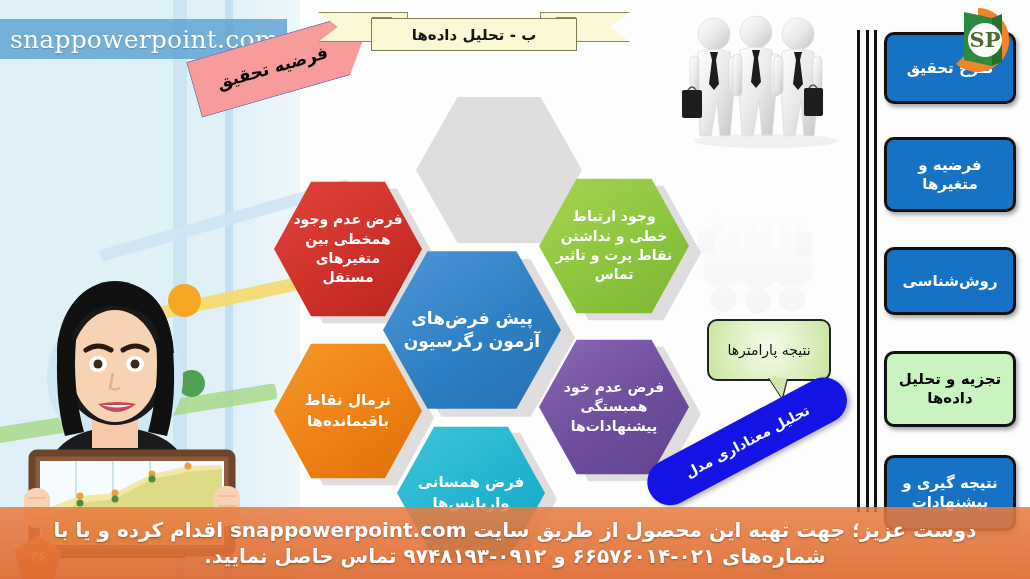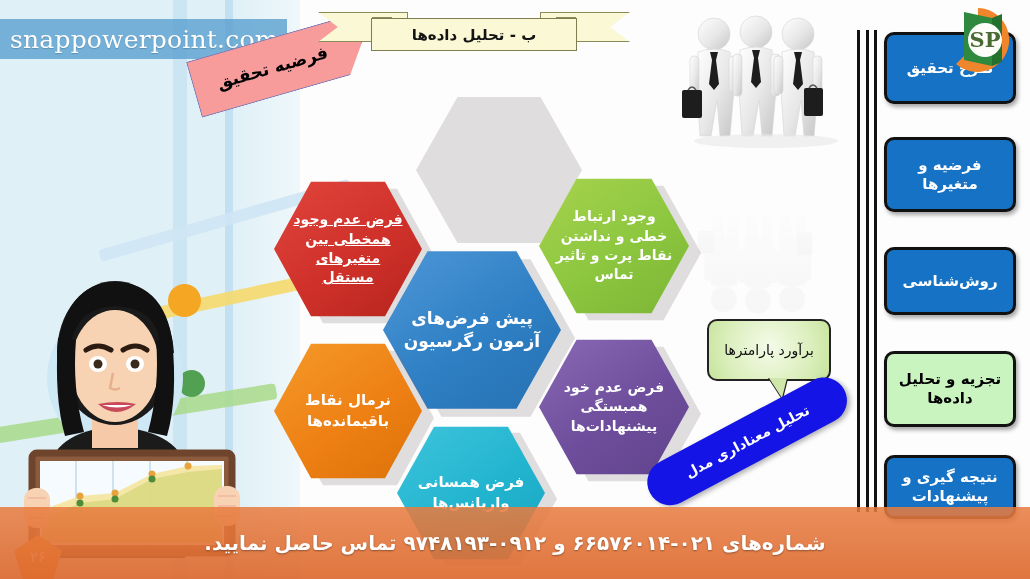--- a/index.html
+++ b/index.html
@@ -118,21 +118,21 @@
     padding: 4px 14px;
   }
   .hex .label { display: block; }
   .hex-shadow {
     position: absolute;
     clip-path: polygon(25% 2%, 75% 2%, 100% 50%, 75% 98%, 25% 98%, 0 50%);
     background: rgba(120,110,110,.22);
   }
 
   .hex-red    { background: linear-gradient(145deg,#e0453c 0%, #c82a22 55%, #b0231c 100%); }
-  .hex-red2   { background: linear-gradient(145deg,#e0453c 0%, #cf312a 55%, #b5241d 100%); text-decoration: underline; }
+  .hex-red2   { background: linear-gradient(145deg,#e0453c 0%, #cf312a 55%, #b5241d 100%); }
   .hex-green  { background: linear-gradient(145deg,#a8d34f 0%, #8cc63f 55%, #7cb534 100%); }
   .hex-blue   { background: linear-gradient(145deg,#4f97d8 0%, #2e7fc4 55%, #2670b1 100%); }
   .hex-orange { background: linear-gradient(145deg,#f59a2a 0%, #ee8014 55%, #dc7209 100%); }
   .hex-purple { background: linear-gradient(145deg,#8a6ab5 0%, #6e4e9c 55%, #60428c 100%); }
   .hex-cyan   { background: linear-gradient(145deg,#3fc4db 0%, #21b4cf 55%, #1aa3bd 100%); }
 
   
   .people { position: absolute; left: 676px; top: 8px; width: 180px; height: 160px; }
   .people-reflect {
     position: absolute; left: 676px; top: 190px; width: 180px; height: 130px;
@@ -420,21 +420,21 @@
   <div class="hex hex-orange" style="left:274px;top:341px;width:148px;height:140px;font-size:15px;">
     <span class="label">نرمال نقاط باقیمانده‌ها</span>
   </div>
 
   <div class="hex-shadow" style="left:409px;top:430px;width:148px;height:138px;"></div>
   <div class="hex hex-cyan" style="left:397px;top:424px;width:148px;height:138px;font-size:15px;">
     <span class="label">فرض همسانی واریانس‌ها</span>
   </div>
 
   <div class="callout">
-    <span>برآورد پارامترها</span>
+    <span>نتیجه پارامترها</span>
     <div class="tip"></div>
   </div>
 
   <div class="bluebar">
     <span>تحلیل معناداری مدل</span>
   </div>
 
   <div class="vline" style="left:857px;"></div>
   <div class="vline" style="left:866px;"></div>
   <div class="vline" style="left:874px;"></div>
@@ -444,35 +444,36 @@
   </div>
   <div class="side-item side-blue" style="top:137px;height:75px;">
     <span>فرضیه و متغیرها</span>
   </div>
   <div class="side-item side-blue" style="top:247px;height:68px;">
     <span>روش‌شناسی</span>
   </div>
   <div class="side-item side-green" style="top:351px;height:76px;">
     <span>تجزیه و تحلیل داده‌ها</span>
   </div>
-  <div class="side-item side-blue" style="top:455px;height:64px;">
+  <div class="side-item side-blue" style="top:455px;height:76px;">
     <span>نتیجه گیری و پیشنهادات</span>
   </div>
 
   <div class="logo">
     <svg viewBox="0 0 76 76" width="76" height="76">
       <path d="M38 6 A32 32 0 1 1 16 62 L26 52 A19 19 0 1 0 38 19 Z" fill="#f0862b"></path>
       <path d="M24 10 L52 16 L52 64 L24 58 Z" fill="#2f8a3f"></path>
       <path d="M52 16 L62 12 L62 60 L52 64 Z" fill="#24702f"></path>
       <circle cx="45" cy="38" r="17" fill="#fdfdfa"></circle>
       <text x="45" y="45" font-family="DejaVu Serif, Liberation Serif, serif" font-size="21" font-weight="bold" text-anchor="middle" fill="#4a6a33">SP</text>
     </svg>
   </div>
 
   <div class="pagenum">
     <span>۲۶</span>
   </div>
 
   <div class="bottom-banner">
+    <div class="line">دوست عزیز؛ جهت تهیه این محصول از طریق سایت snappowerpoint.com اقدام کرده و یا با</div>
     <div class="line">شماره‌های ۰۲۱-۶۶۵۷۶۰۱۴ و ۰۹۱۲-۹۷۴۸۱۹۳ تماس حاصل نمایید.</div>
   </div>
 
 </div>
 
 </body></html>

